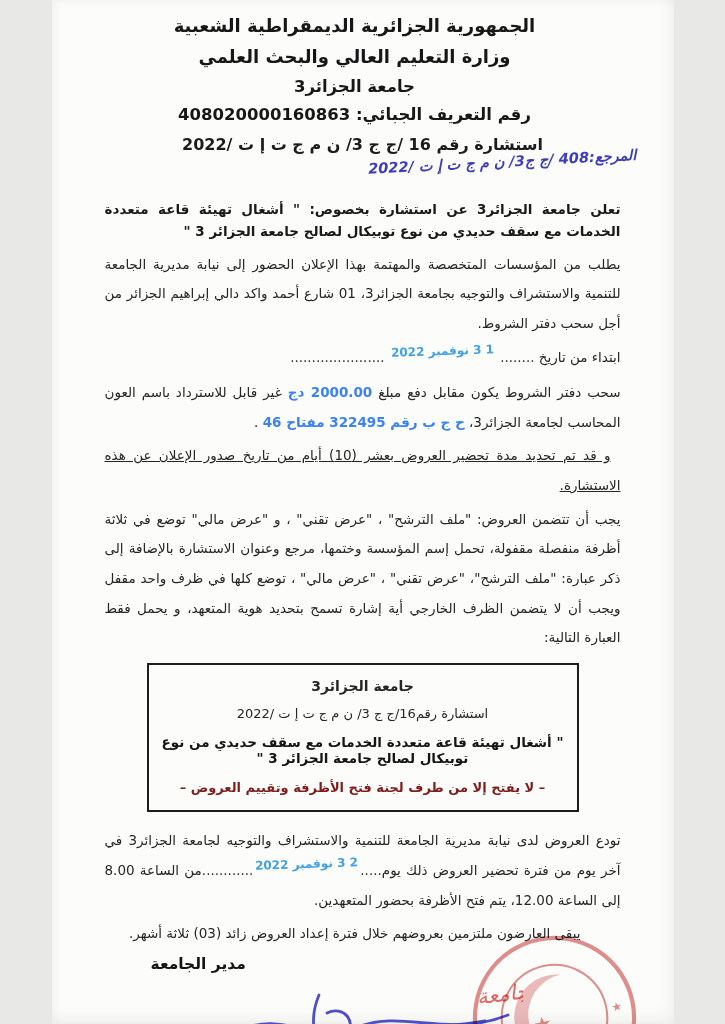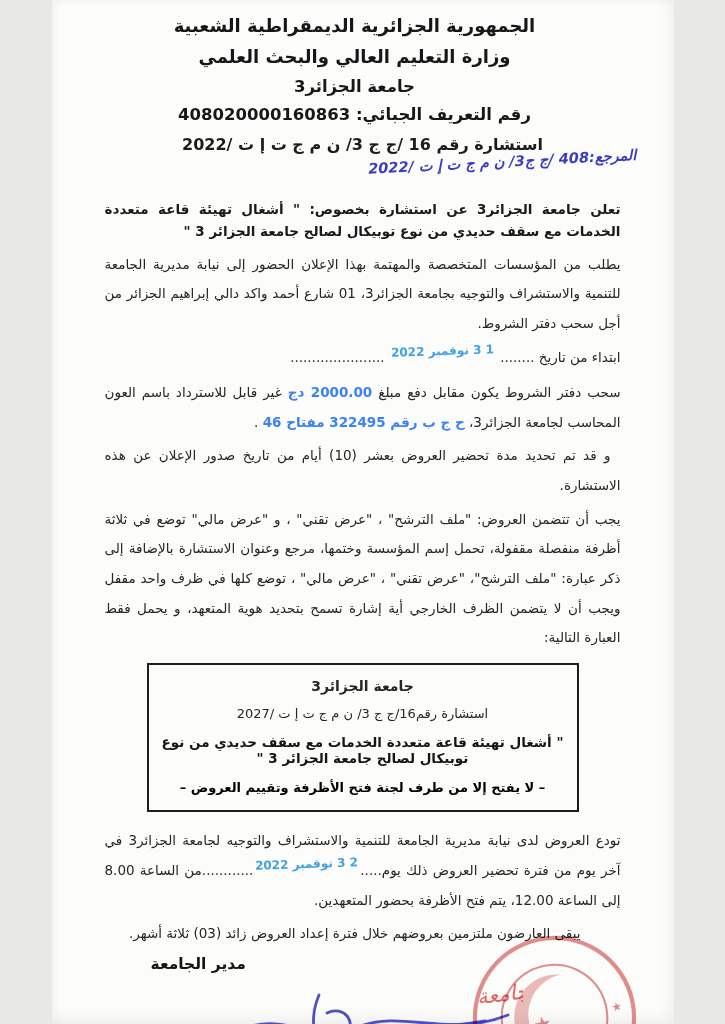--- a/index.html
+++ b/index.html
@@ -26,41 +26,41 @@
     white-space:nowrap;
   }
   
   .title{margin-top:34px;text-align:center;font-weight:bold;font-size:18px;color:#1c1c1c;}
   .subtitle{margin-top:11px;text-align:center;font-weight:bold;font-size:16px;color:#1c1c1c;}
   
   .body{margin-top:44px;padding:0 53px;font-size:13.5px;color:#262626;}
   .para{margin:0 0 4px;line-height:2.2;text-align:justify;}
   .para-tight{line-height:1.65;margin-bottom:7px;font-weight:bold;color:#1a1a1a;}
   .indent{text-indent:40px;}
-  .small-indent{text-indent:10px;}
+  .small-indent{text-indent:10px;text-decoration:underline;}
   b{color:#3b82f6;}
   .date-line{text-align:right;line-height:2.1;margin:0 0 7px;}
   .dots{letter-spacing:1.5px;color:#333;}
   .date-stamp{
     display:inline-block;position:relative;top:-7px;
     color:#42a0e4;font-weight:bold;font-size:12px;
     transform:rotate(-2deg);letter-spacing:1px;margin:0 2px;
     white-space:nowrap;
   }
   
   .env-box{
     margin:10px 42px 0;
     border:2px solid #1d1d1d;
     text-align:center;
     padding:13px 10px 15px;
   }
   .env-box .b1{font-weight:bold;font-size:14px;margin-bottom:12px;}
   .env-box .b2{font-size:13px;margin-bottom:13px;}
   .env-box .b3{font-weight:bold;font-size:13.5px;margin-bottom:14px;color:#161616;}
-  .env-box .b4{font-weight:bold;font-size:13px;color:#000000;}
+  .env-box .b4{font-weight:bold;font-size:13px;color:#7f1d1d;}
   .after-box{margin-top:14px;}
   
   .sig-label{padding:2px 0 0 0;text-align:left;margin-left:46px;font-weight:bold;font-size:15.5px;color:#151515;}
   .footer{position:relative;height:160px;margin-top:0;}
   .signature{position:absolute;left:118px;top:6px;width:300px;height:120px;}
   .sig-red{fill:#e04848;font-size:21px;font-style:italic;font-family:"DejaVu Sans",sans-serif;opacity:.85;}
   .sig-red2{fill:#e04848;font-size:18px;font-style:italic;font-family:"DejaVu Sans",sans-serif;opacity:.8;}
   .sig-blue{fill:none;stroke:#3c3cc0;stroke-width:2.8;stroke-linecap:round;opacity:.9;}
   .stamp{position:absolute;left:352px;top:-48px;width:195px;height:185px;mix-blend-mode:multiply;}
   .stamp-ink{opacity:.78;}
@@ -106,21 +106,21 @@
     <p class="para">
       <span>سحب دفتر الشروط يكون مقابل دفع مبلغ </span><b>2000.00 دج</b><span> غير قابل للاسترداد باسم العون المحاسب لجامعة الجزائر3، </span><b>ح ج ب رقم 322495 مفتاح 46</b><span> .</span>
     </p>
 
     <p class="para small-indent">و قد تم تحديد مدة تحضير العروض بعشر (10) أيام من تاريخ صدور الإعلان عن هذه الاستشارة.</p>
 
     <p class="para">يجب أن تتضمن العروض: "ملف الترشح" ، "عرض تقني" ، و "عرض مالي" توضع في ثلاثة أظرفة منفصلة مقفولة، تحمل إسم المؤسسة وختمها، مرجع وعنوان الاستشارة بالإضافة إلى ذكر عبارة: "ملف الترشح"، "عرض تقني" ، "عرض مالي" ، توضع كلها في ظرف واحد مقفل ويجب أن لا يتضمن الظرف الخارجي أية إشارة تسمح بتحديد هوية المتعهد، و يحمل فقط العبارة التالية:</p>
 
     <div class="env-box">
       <div class="b1">جامعة الجزائر3</div>
-      <div class="b2">استشارة رقم16/ج ج 3/ ن م ج ت إ ت /2027</div>
+      <div class="b2">استشارة رقم16/ج ج 3/ ن م ج ت إ ت /2022</div>
       <div class="b3">" أشغال تهيئة قاعة متعددة الخدمات مع سقف حديدي من نوع توبيكال لصالح جامعة الجزائر 3 "</div>
       <div class="b4">– لا يفتح إلا من طرف لجنة فتح الأظرفة وتقييم العروض –</div>
     </div>
 
     <p class="para after-box">
       <span>تودع العروض لدى نيابة مديرية الجامعة للتنمية والاستشراف والتوجيه لجامعة الجزائر3 في آخر يوم من فترة تحضير العروض ذلك يوم</span><span class="dots">.....</span><span class="date-stamp">2 3 نوفمبر 2022</span><span class="dots">............</span><span>من الساعة 8.00 إلى الساعة 12.00، يتم فتح الأظرفة بحضور المتعهدين.</span>
     </p>
 
     <p class="para indent">يبقى العارضون ملتزمين بعروضهم خلال فترة إعداد العروض زائد (03) ثلاثة أشهر.</p>
 

